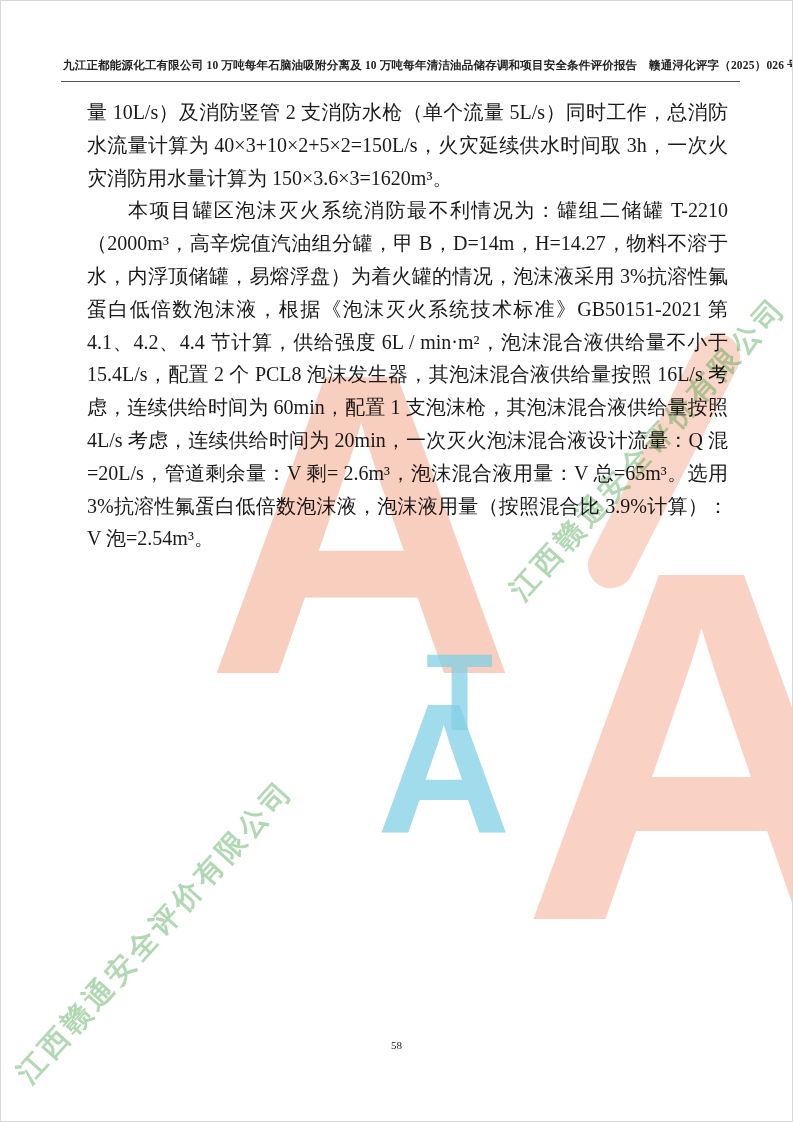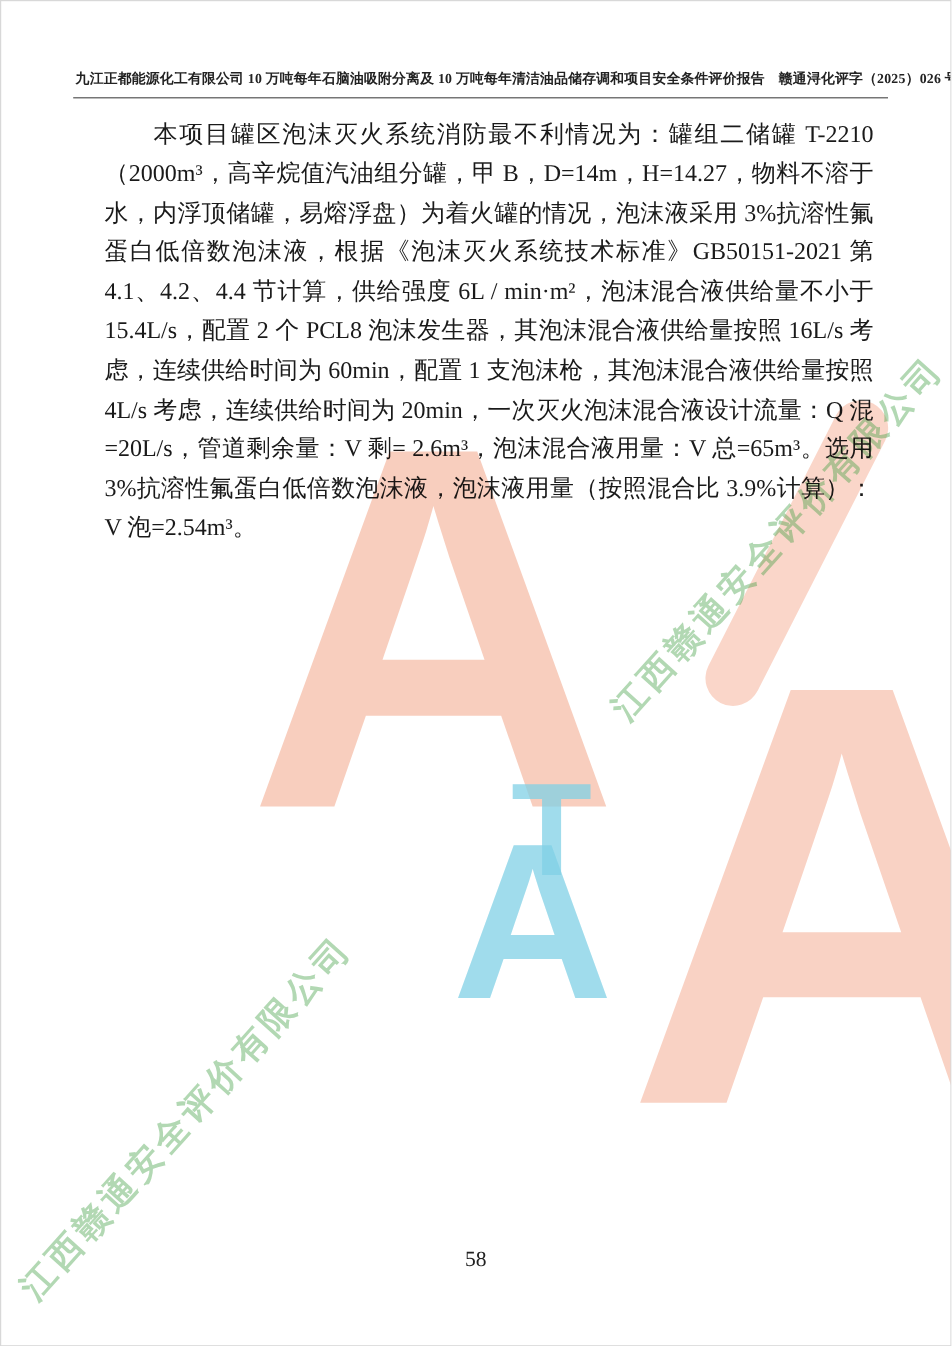--- a/index.html
+++ b/index.html
@@ -39,21 +39,21 @@
     text-align:justify;
     z-index:2;
   }
   .para{margin:0;}
   .para.indent{text-indent:41px;}
   
   .footer{
     position:absolute;
     left:0;right:0;top:1038px;
     text-align:center;
-    font-size:18px;
+    font-size:11px;
     color:#222;
     z-index:2;
   }
   
   .watermark{
     position:absolute;inset:0;
     z-index:3;
     pointer-events:none;
     mix-blend-mode:multiply;
   }
@@ -116,18 +116,19 @@
     <div class="wm-ta wm-ta-t">T</div>
     <div class="wm-ta wm-ta-a">A</div>
     <div class="wm-green wm-green1">江西赣通安全评价有限公司</div>
     <div class="wm-green wm-green2">江西赣通安全评价有限公司</div>
   </div>
 
   <div class="header">九江正都能源化工有限公司 10 万吨每年石脑油吸附分离及 10 万吨每年清洁油品储存调和项目安全条件评价报告　赣通浔化评字（2025）026 号</div>
   <div class="header-rule"></div>
 
   <div class="content">
+    <p class="para">量 10L/s）及消防竖管 2 支消防水枪（单个流量 5L/s）同时工作，总消防水流量计算为 40×3+10×2+5×2=150L/s，火灾延续供水时间取 3h，一次火灾消防用水量计算为 150×3.6×3=1620m³。</p>
     <p class="para indent">本项目罐区泡沫灭火系统消防最不利情况为：罐组二储罐 T-2210（2000m³，高辛烷值汽油组分罐，甲 B，D=14m，H=14.27，物料不溶于水，内浮顶储罐，易熔浮盘）为着火罐的情况，泡沫液采用 3%抗溶性氟蛋白低倍数泡沫液，根据《泡沫灭火系统技术标准》GB50151-2021 第 4.1、4.2、4.4 节计算，供给强度 6L / min·m²，泡沫混合液供给量不小于 15.4L/s，配置 2 个 PCL8 泡沫发生器，其泡沫混合液供给量按照 16L/s 考虑，连续供给时间为 60min，配置 1 支泡沫枪，其泡沫混合液供给量按照 4L/s 考虑，连续供给时间为 20min，一次灭火泡沫混合液设计流量：Q 混=20L/s，管道剩余量：V 剩= 2.6m³，泡沫混合液用量：V 总=65m³。选用 3%抗溶性氟蛋白低倍数泡沫液，泡沫液用量（按照混合比 3.9%计算）：V 泡=2.54m³。</p>
   </div>
 
   <div class="footer">58</div>
 
 </div>
 
 </body></html>

